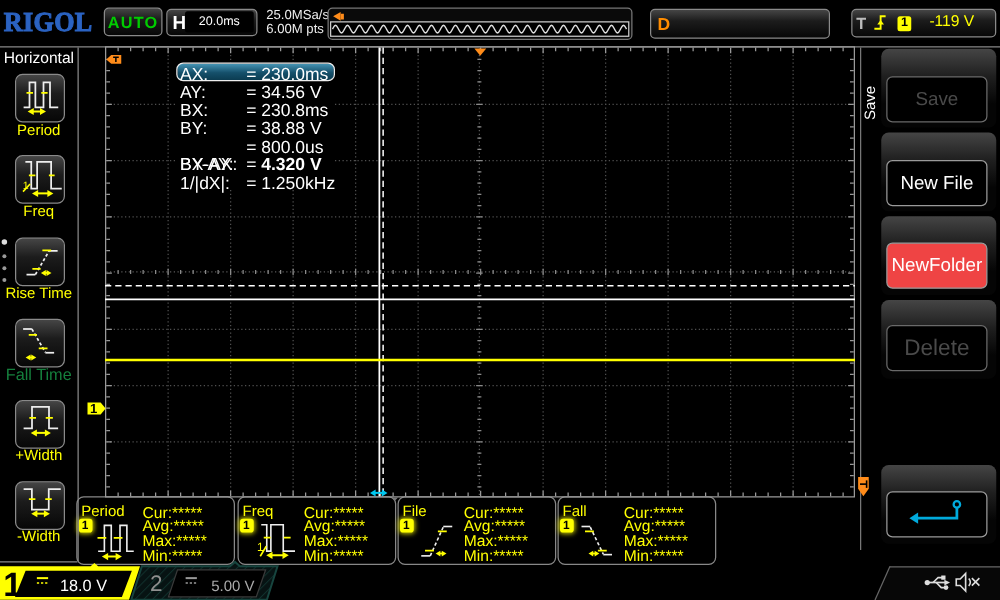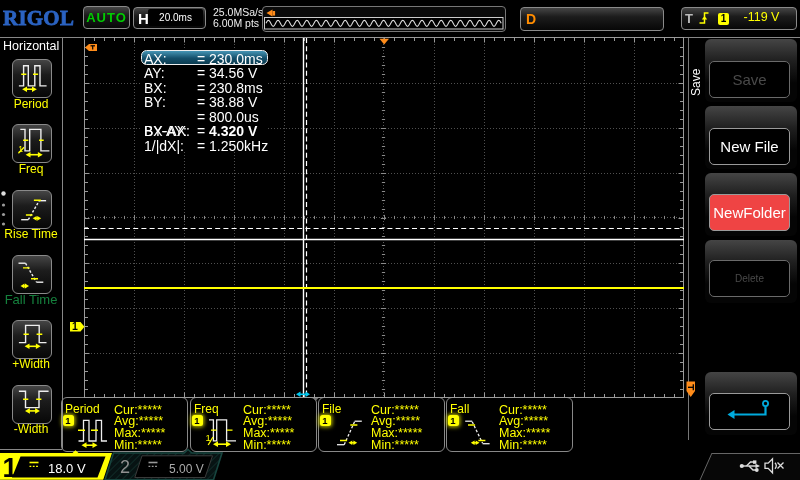--- a/index.html
+++ b/index.html
@@ -54,21 +54,21 @@
 
 <div class="abs" style="left:705px;top:39px;width:92px;height:63px;border-radius:6px;background:linear-gradient(180deg,#454545,#1f1f1f 35%,#050505 70%);"></div>
 <div class="abs" style="left:705px;top:106px;width:92px;height:63px;border-radius:6px;background:linear-gradient(180deg,#454545,#1f1f1f 35%,#050505 70%);"></div>
 <div class="abs" style="left:705px;top:173px;width:92px;height:63px;border-radius:6px;background:linear-gradient(180deg,#454545,#1f1f1f 35%,#050505 70%);"></div>
 <div class="abs" style="left:705px;top:240px;width:92px;height:63px;border-radius:6px;background:linear-gradient(180deg,#454545,#1f1f1f 35%,#050505 70%);"></div>
 <div class="abs" style="left:705px;top:372px;width:92px;height:63px;border-radius:6px;background:linear-gradient(180deg,#454545,#1f1f1f 35%,#050505 70%);"></div>
 
 <div class="abs" style="left:709px;top:61px;width:79px;height:35px;background:#000;border:1px solid #6a6a6a;border-radius:5px;text-align:center;line-height:35px;color:#4a4a4a;font-size:15px;">Save</div>
 <div class="abs" style="left:709px;top:128px;width:79px;height:35px;background:#000;border:1px solid #9a9a9a;border-radius:5px;text-align:center;line-height:35px;color:#fff;font-size:15px;">New File</div>
 <div class="abs" style="left:709px;top:194px;width:79px;height:35px;background:#ef4444;border:1px solid #9a9a9a;border-radius:5px;text-align:center;line-height:35px;color:#fff;font-size:15px;">NewFolder</div>
-<div class="abs" style="left:709px;top:260px;width:79px;height:35px;background:#000;border:1px solid #6a6a6a;border-radius:5px;text-align:center;line-height:35px;color:#4a4a4a;font-size:10px;">Delete</div>
+<div class="abs" style="left:709px;top:260px;width:79px;height:35px;background:#000;border:1px solid #6a6a6a;border-radius:5px;text-align:center;line-height:35px;color:#4a4a4a;font-size:18px;">Delete</div>
 <div class="abs" style="left:709px;top:393px;width:79px;height:35px;background:#000;border:1px solid #9a9a9a;border-radius:5px;"></div>
 
 <div class="abs" style="left:97px;top:50px;width:127px;height:102px;background:#000;font-size:14px;color:#fff;z-index:4;margin-left:44px;">
   <div class="abs" style="left:0;top:0;width:125px;height:13px;border:1px solid #eee;border-radius:5.5px;background:linear-gradient(180deg,#4695b5,#15506b 55%,#0b3c51);"></div>
   <div class="abs" style="left:3px;top:0.5px;">AX:</div>
     <div class="abs" style="left:56px;top:0.5px;">=</div>
     <div class="abs" style="left:68px;top:0.5px;">230.0ms</div>
   <div class="abs" style="left:3px;top:15px;">AY:</div>
     <div class="abs" style="left:56px;top:15px;">=</div>
     <div class="abs" style="left:68px;top:15px;">34.56 V</div>

